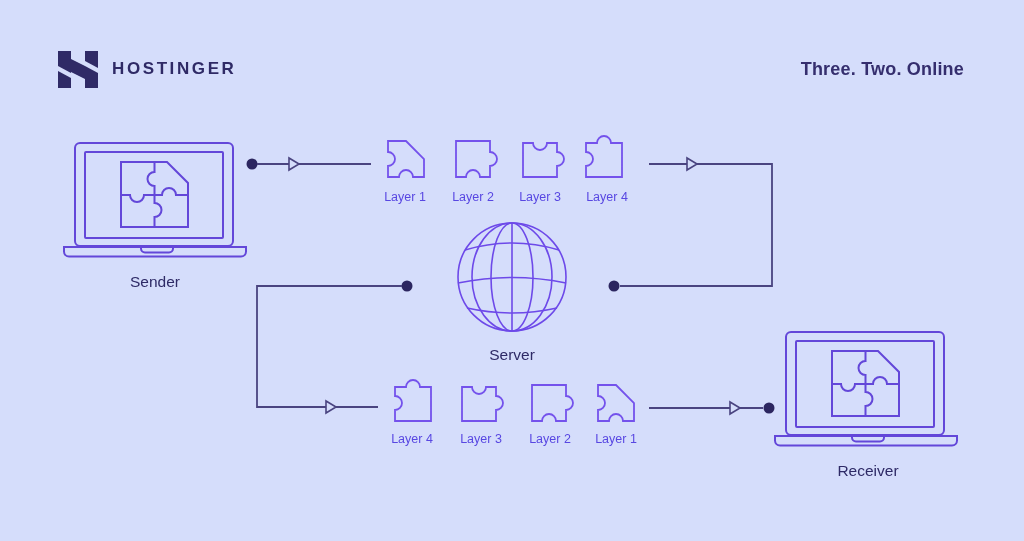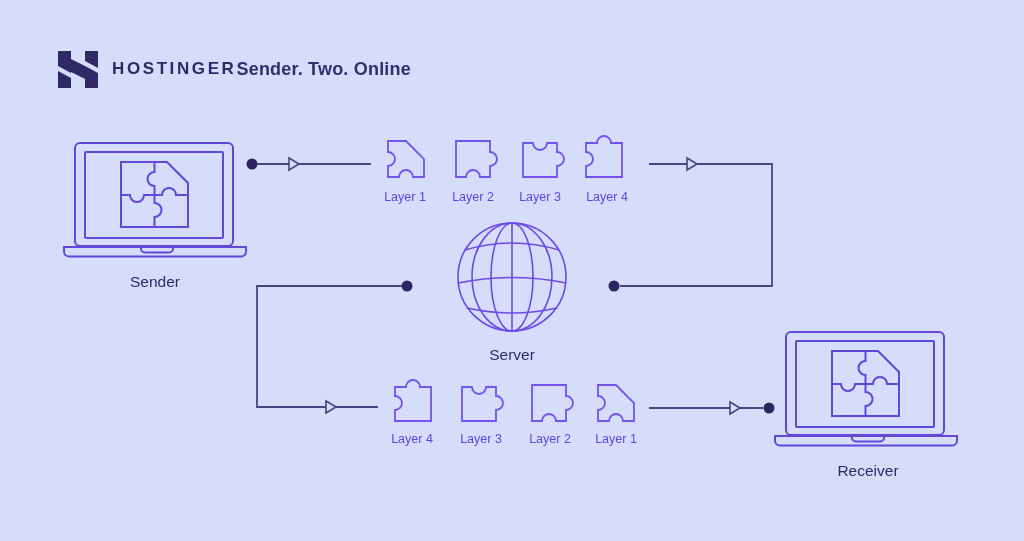--- a/index.html
+++ b/index.html
@@ -4,21 +4,21 @@
 <style>
   html,body{margin:0;padding:0;}
   body{
     width:1024px;height:541px;overflow:hidden;position:relative;
     background:#d5ddfb;
     font-family:"Liberation Sans","DejaVu Sans",sans-serif;
   }
   .stage{position:absolute;inset:0;}
   .header{
     position:absolute;left:56px;right:60px;top:48px;height:42px;
-    display:flex;align-items:center;justify-content:flex-start;
+    display:flex;align-items:center;justify-content:space-between;
   }
   .brand{display:flex;align-items:center;gap:12px;}
   .brand-name{
     font-size:17px;font-weight:700;letter-spacing:2.6px;color:#2f2a66;
   }
   .tagline{
     font-size:18px;font-weight:700;color:#352e6e;letter-spacing:.2px;
   }
   svg.diagram{position:absolute;left:0;top:0;}
   text.node-label{
@@ -47,21 +47,21 @@
         <g fill="#2f2a66">
           <polygon points="58,52 71,52 71,74 58,67"></polygon>
           <polygon points="58,72 71,79 71,89 58,89"></polygon>
           <polygon points="85,52 98,52 98,69 85,62"></polygon>
           <polygon points="85,67 98,74 98,89 85,89"></polygon>
           <polygon points="71,60 85,67 85,80 71,73"></polygon>
         </g>
       </svg>
       <span class="brand-name">HOSTINGER</span>
     </div>
-    <div class="tagline">Sender. Two. Online</div>
+    <div class="tagline">Three. Two. Online</div>
   </div>
 
   <svg class="diagram" width="1024" height="541" viewBox="0 0 1024 541">
 
     <defs>
       <g id="laptop-icon">
         <rect class="laptop" x="75" y="143" width="158" height="103" rx="5"></rect>
         <rect class="laptop" x="85" y="152" width="138" height="86" rx="1"></rect>
         <path class="laptop" d="M64,247 h182 v4.5 a5,5 0 0 1 -5,5 h-172 a5,5 0 0 1 -5,-5 z"></path>
         <path class="laptop" d="M141,247 v1.5 a4,4 0 0 0 4,4 h24 a4,4 0 0 0 4,-4 v-1.5"></path>

